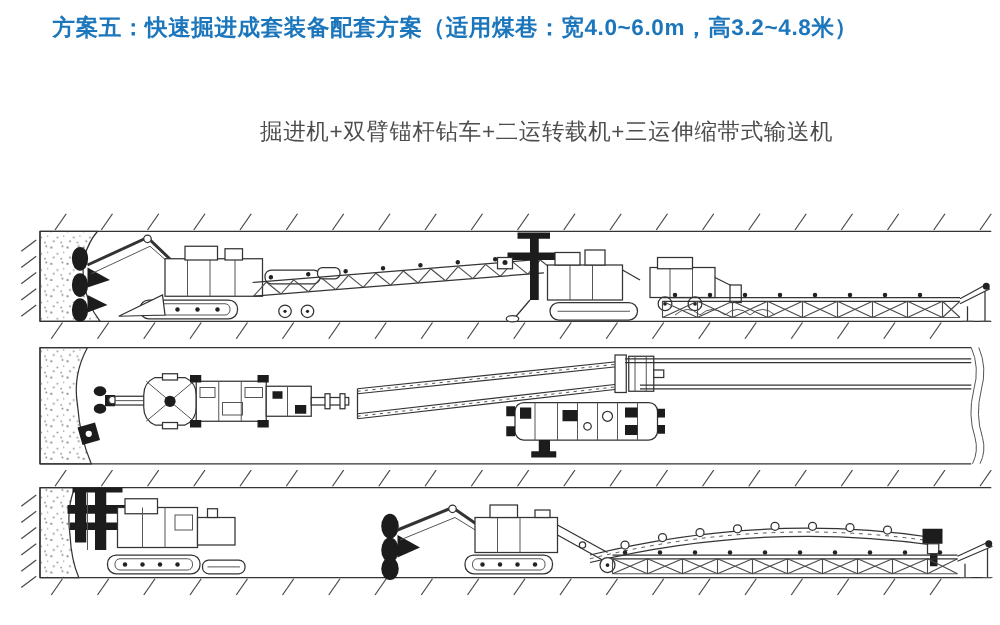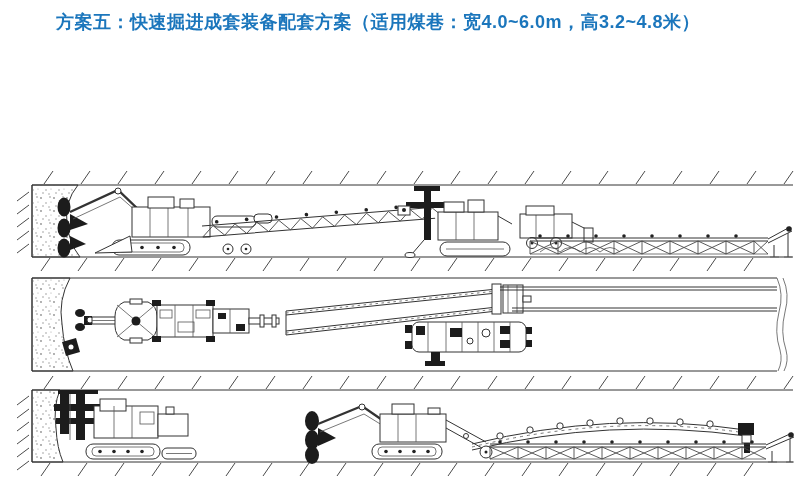--- a/index.html
+++ b/index.html
@@ -1,36 +1,37 @@
 <!DOCTYPE html>
 <html><head>
 <meta charset="utf-8">
 <style>
   html,body{margin:0;padding:0;background:#fff;}
   #stage{position:relative;width:800px;height:500px;background:#ffffff;overflow:hidden;
          font-family:"Liberation Sans","DejaVu Sans",sans-serif;}
-  .title{position:absolute;left:56px;top:10px;font-size:18px;font-weight:bold;
+  .title{position:absolute;left:42px;top:10px;font-size:18px;font-weight:bold;
          letter-spacing:0.5px;color:var(--title-blue,#1b76bc);white-space:nowrap;}
   .subtitle{position:absolute;left:208px;top:93px;font-size:18px;font-weight:normal;
          letter-spacing:0.5px;color:var(--subtitle-gray,#4d4d4d);white-space:nowrap;}
   svg.panel{position:absolute;left:0;}
   #p1{top:160px;} #p2{top:272px;} #p3{top:376px;}
   .ln{stroke:#333;fill:none;stroke-width:1;}
   .ln2{stroke:#333;fill:none;stroke-width:2.4;}
   .thin{stroke:#555;fill:none;stroke-width:0.8;}
   .box{stroke:#333;fill:#fff;stroke-width:1;}
   .dk{fill:#1c1c1c;stroke:none;}
   .dot{fill:#222;stroke:none;}
 </style>
 </head>
 <body>
 
 <div id="stage" style="--title-blue: #1b76bc; --subtitle-gray: #4d4d4d;">
 
   <div class="title">方案五：快速掘进成套装备配套方案（适用煤巷：宽4.0~6.0m，高3.2~4.8米）</div>
+  <div class="subtitle">掘进机+双臂锚杆钻车+二运转载机+三运伸缩带式输送机</div>
 
   <svg width="0" height="0" style="position:absolute">
     <defs>
       <pattern id="stipple" width="13" height="13" patternUnits="userSpaceOnUse">
         <circle cx="2" cy="3" r="0.9" fill="#8f8f8f"></circle>
           <circle cx="7" cy="8" r="0.8" fill="#9a9a9a"></circle>
         <circle cx="11" cy="2" r="0.8" fill="#8f8f8f"></circle>
           <circle cx="4" cy="11" r="0.8" fill="#9a9a9a"></circle>
         <circle cx="10" cy="12" r="0.7" fill="#8f8f8f"></circle>
           <circle cx="12" cy="7" r="0.6" fill="#a5a5a5"></circle>

